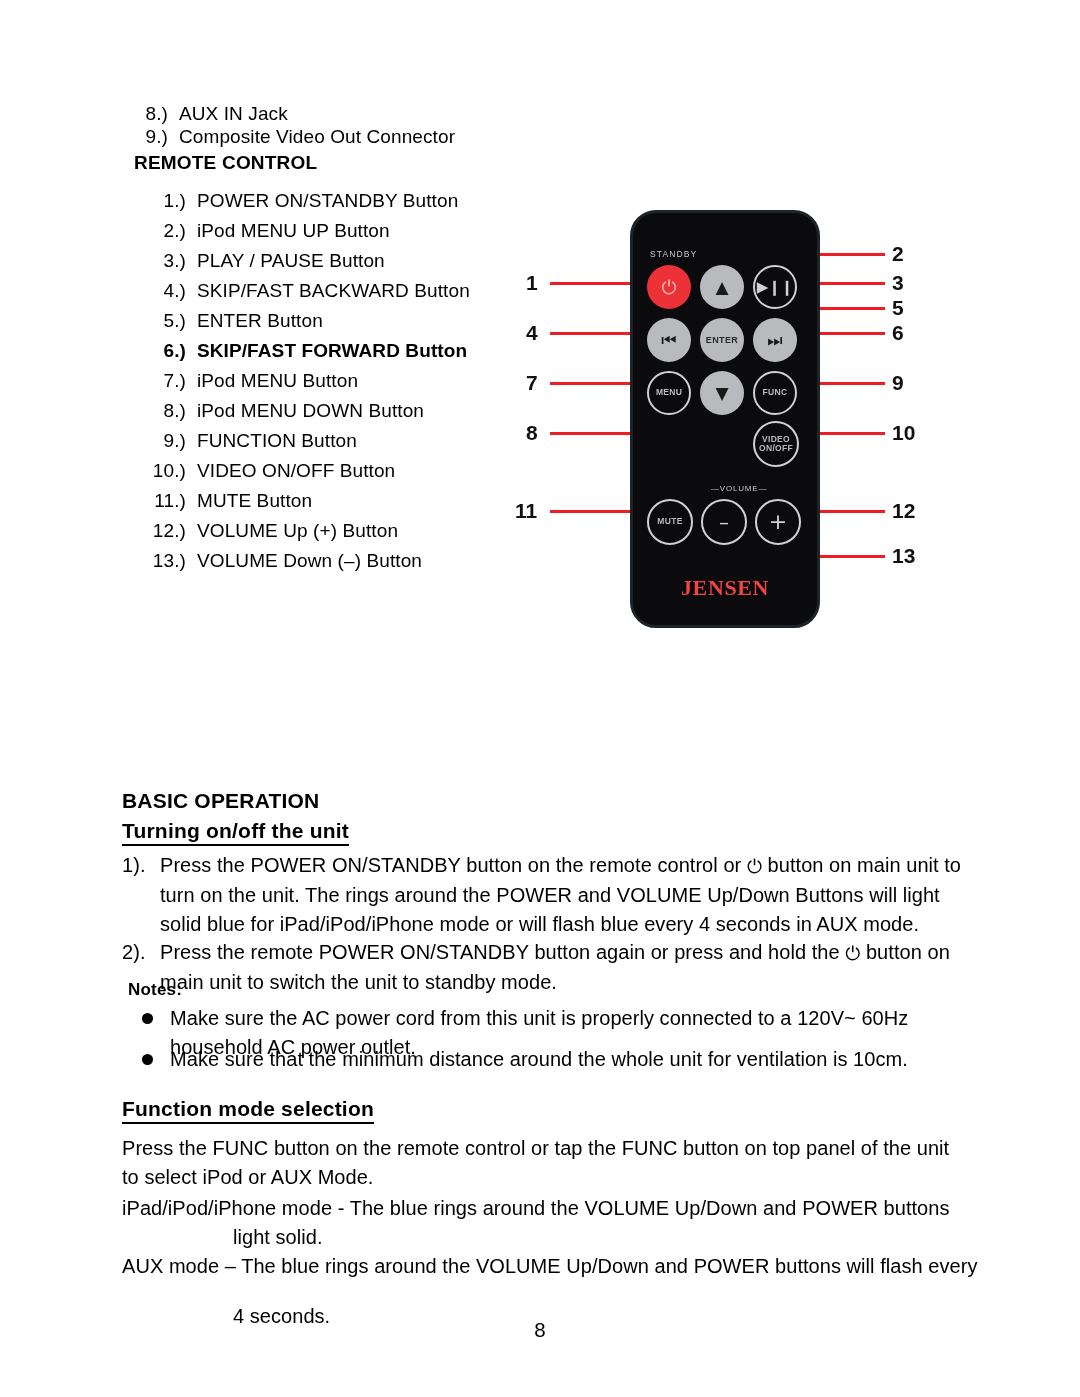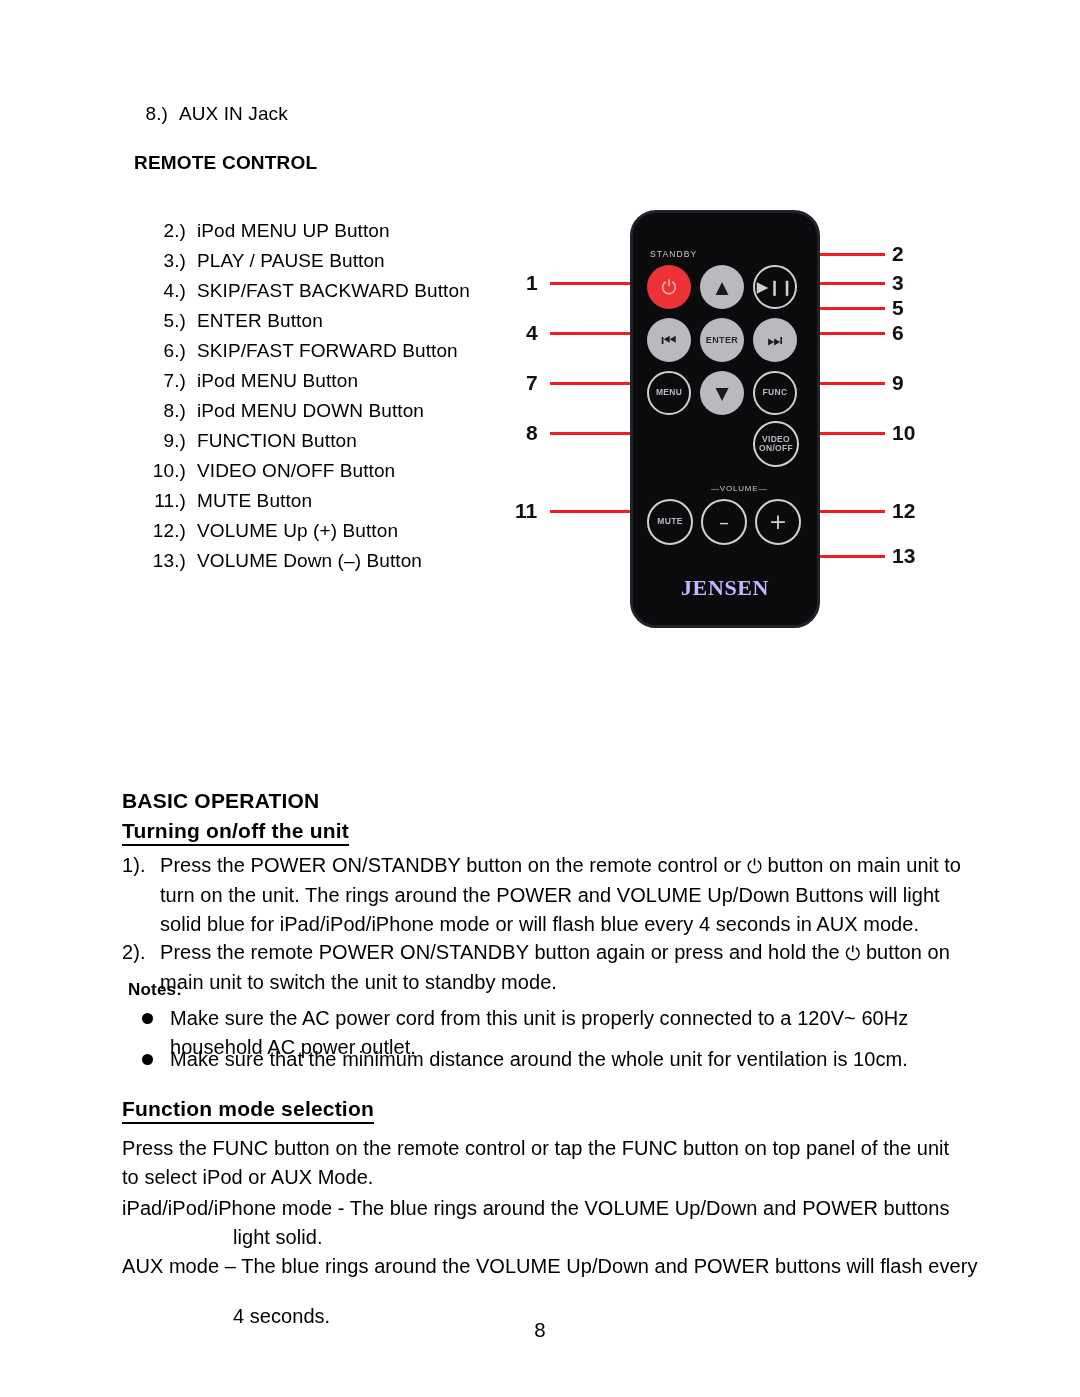--- a/index.html
+++ b/index.html
@@ -150,21 +150,21 @@
   .rbtn.ring .tlabel {
     color: #b9babd;
     font-size: 8.5px;
     letter-spacing: 0.3px;
     text-align: center;
     line-height: 9.5px;
   }
 
   .jensen {
     position: absolute;
-    color: #c4b5fd;
+    color: #ef4444;
     font-family: "Liberation Serif", serif;
     font-weight: bold;
     font-size: 22px;
     letter-spacing: 0.6px;
     text-align: center;
     width: 100%;
   }
 
   
   .leader {
@@ -186,36 +186,42 @@
   }
 </style>
 </head>
 <body>
 
 <div class="page">
 
   <div class="num-item" style="left:122px; top:99px;">
     <span class="n">8.)</span><span>AUX IN Jack</span>
   </div>
+  <div class="num-item" style="left:122px; top:122px;">
+    <span class="n">9.)</span><span>Composite Video Out Connector</span>
+  </div>
 
   <div class="head-bold" style="left:134px; top:152px;">REMOTE CONTROL</div>
 
+  <div class="num-item" style="left:140px; top:186px;">
+    <span class="n">1.)</span><span>POWER ON/STANDBY Button</span>
+  </div>
   <div class="num-item" style="left:140px; top:216px;">
     <span class="n">2.)</span><span>iPod MENU UP Button</span>
   </div>
   <div class="num-item" style="left:140px; top:246px;">
     <span class="n">3.)</span><span>PLAY / PAUSE Button</span>
   </div>
   <div class="num-item" style="left:140px; top:276px;">
     <span class="n">4.)</span><span>SKIP/FAST BACKWARD Button</span>
   </div>
   <div class="num-item" style="left:140px; top:306px;">
     <span class="n">5.)</span><span>ENTER Button</span>
   </div>
-  <div class="num-item" style="left:140px; top:336px;">
+  <div class="num-item" style="left:140px; top:336px;font-weight:bold;">
     <span class="n">6.)</span><span>SKIP/FAST FORWARD Button</span>
   </div>
   <div class="num-item" style="left:140px; top:366px;">
     <span class="n">7.)</span><span>iPod MENU Button</span>
   </div>
   <div class="num-item" style="left:140px; top:396px;">
     <span class="n">8.)</span><span>iPod MENU DOWN Button</span>
   </div>
   <div class="num-item" style="left:140px; top:426px;">
     <span class="n">9.)</span><span>FUNCTION Button</span>

